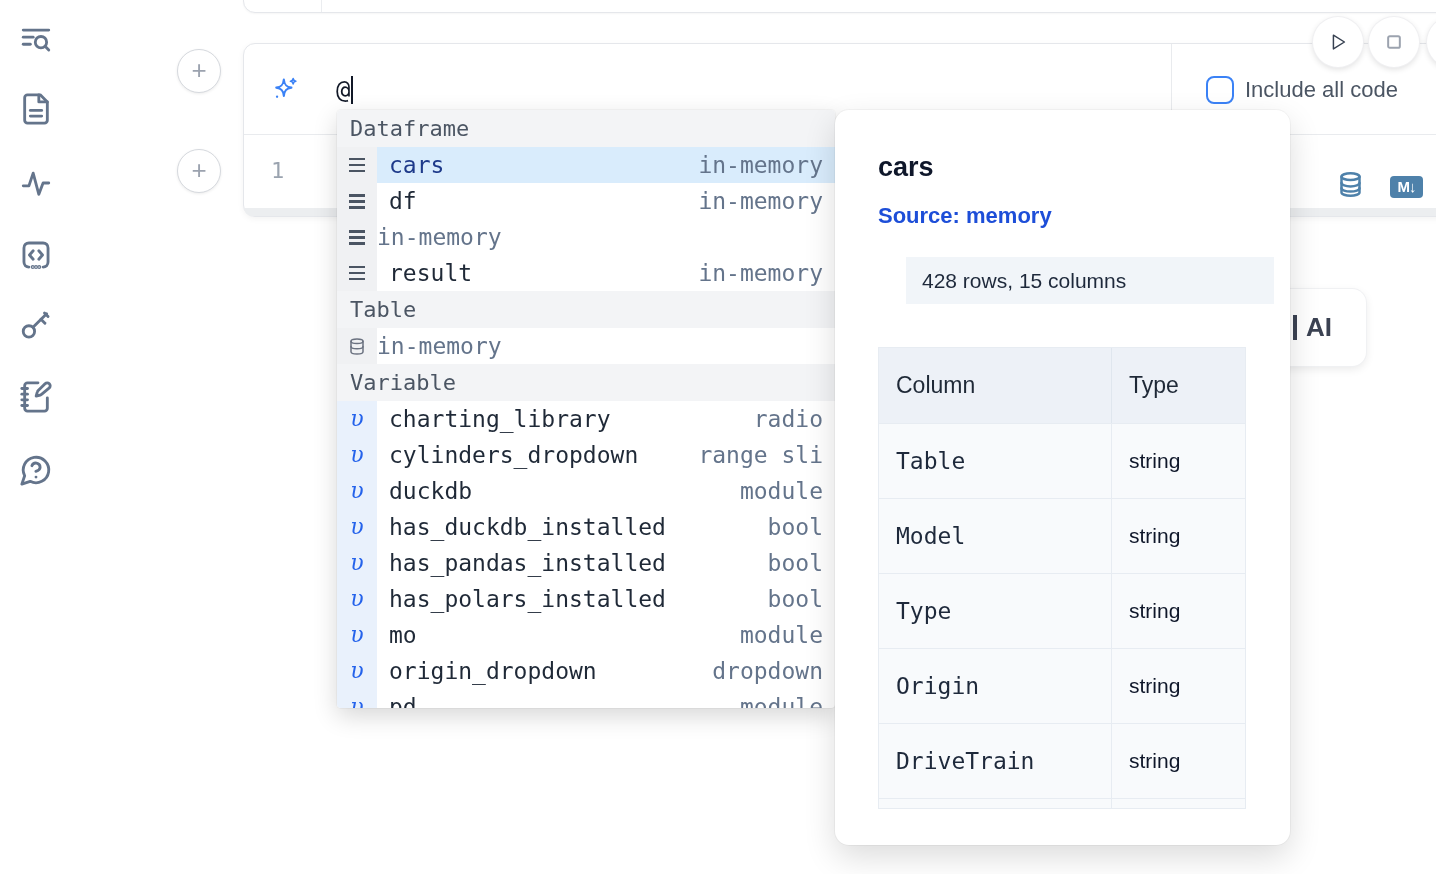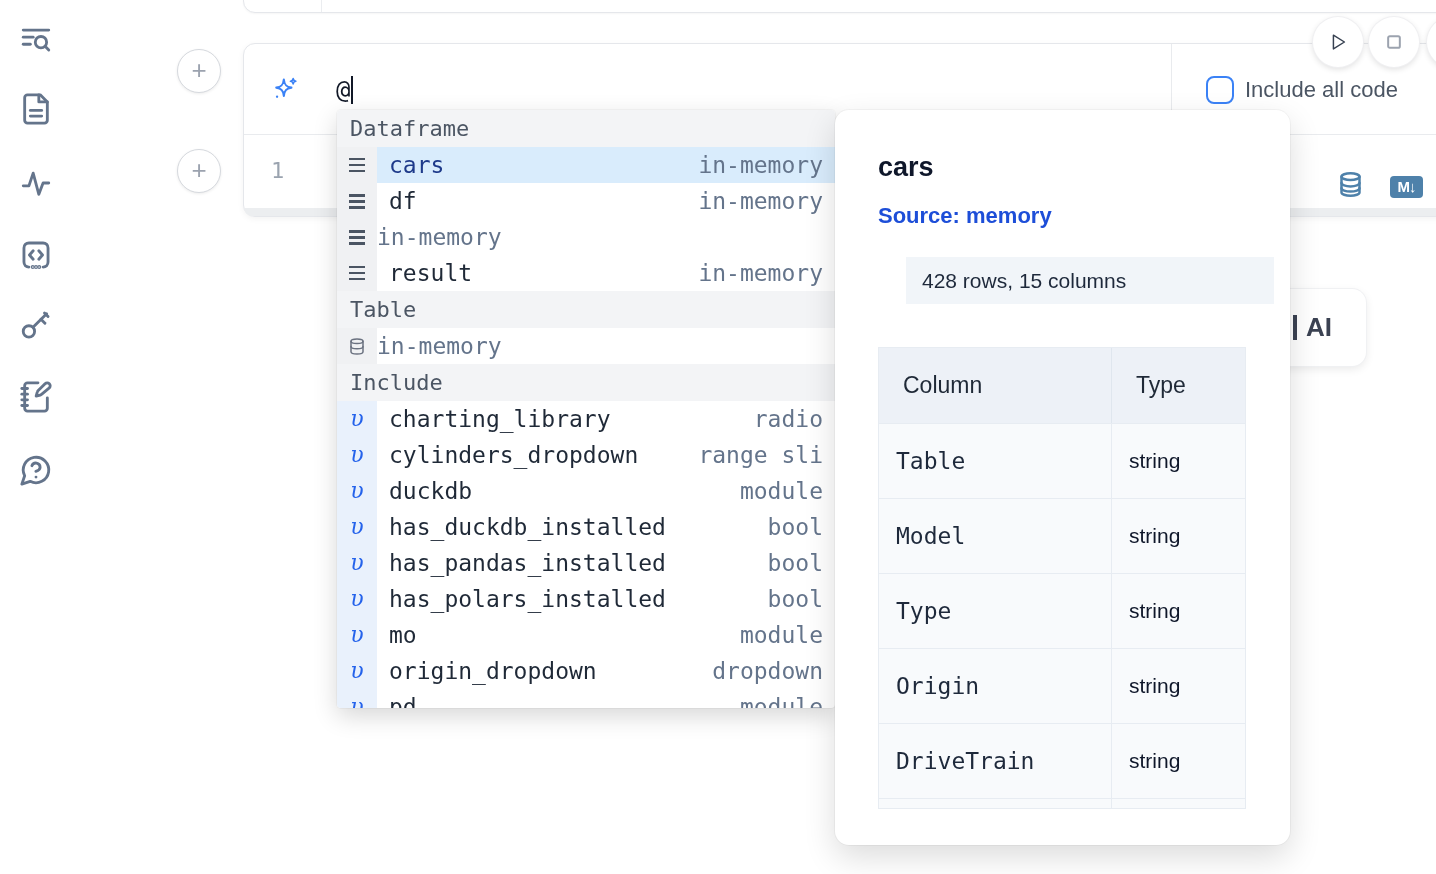--- a/index.html
+++ b/index.html
@@ -76,21 +76,21 @@
   
   .panel{position:absolute;left:835px;top:110px;width:455px;height:735px;background:#fff;border-radius:14px;
          z-index:40;box-shadow:0 0 0 1px rgba(0,0,0,.035),0 12px 32px rgba(0,0,0,.14);}
   .p-title{position:absolute;left:43px;top:42px;font-size:27px;font-weight:bold;color:#0f172a;}
   .p-source{position:absolute;left:43px;top:93px;font-size:22px;color:#1d4ed8;font-weight:bold;}
   .p-badge{position:absolute;left:43px;top:147px;width:368px;height:47px;background:#f1f5f9;border-radius:0;
            line-height:47px;padding-left:16px;font-size:21px;color:#1e293b;box-sizing:border-box;margin-left:28px;}
   .p-table{position:absolute;left:43px;top:237px;width:368px;height:462px;overflow:hidden;
            border:1px solid #e7ecf2;box-sizing:border-box;background:#fff;}
   .p-thead{display:flex;height:75px;background:#edf1f7;}
-  .p-th{display:flex;align-items:center;padding-left:24px;font-size:23px;color:#1f2937;box-sizing:border-box;}
+  .p-th{display:flex;align-items:center;padding-left:17px;font-size:23px;color:#1f2937;box-sizing:border-box;}
   .p-th.c1{width:232px;}
   .p-th.c2{flex:1;border-left:1px solid #dfe6ee;}
   .p-tr{display:flex;height:74px;border-top:1px solid #e7ecf2;background:#f8fafc;}
   .p-td-name{width:232px;flex:none;display:flex;align-items:center;padding-left:17px;box-sizing:border-box;
              font-family:"DejaVu Sans Mono",monospace;font-size:23px;color:#1e293b;}
   .p-td-type{flex:1;border-left:1px solid #e7ecf2;display:flex;align-items:center;padding-left:17px;
              font-size:21px;color:#0f172a;}
 </style>
 </head>
 <body>
@@ -257,21 +257,21 @@
           <svg class="ac-db" viewBox="0 0 24 24" fill="none" stroke="currentColor" stroke-width="2" stroke-linecap="round">
             <ellipse cx="12" cy="5" rx="8" ry="3"></ellipse>
             <path d="M4 5v14c0 1.7 3.6 3 8 3s8-1.3 8-3V5"></path>
             <path d="M4 12c0 1.7 3.6 3 8 3s8-1.3 8-3"></path>
           </svg>
         </span>
         <span class="ac-main">
           <span class="ac-type">in-memory</span>
         </span>
       </div>
-      <div class="ac-header">Include</div>
+      <div class="ac-header">Variable</div>
       <div class="ac-row var">
         <span class="ac-gutter">
           <span class="var-icon">υ</span>
         </span>
         <span class="ac-main">
           <span class="ac-name">charting_library</span>
           <span class="ac-type">radio</span>
         </span>
       </div>
       <div class="ac-row var">

